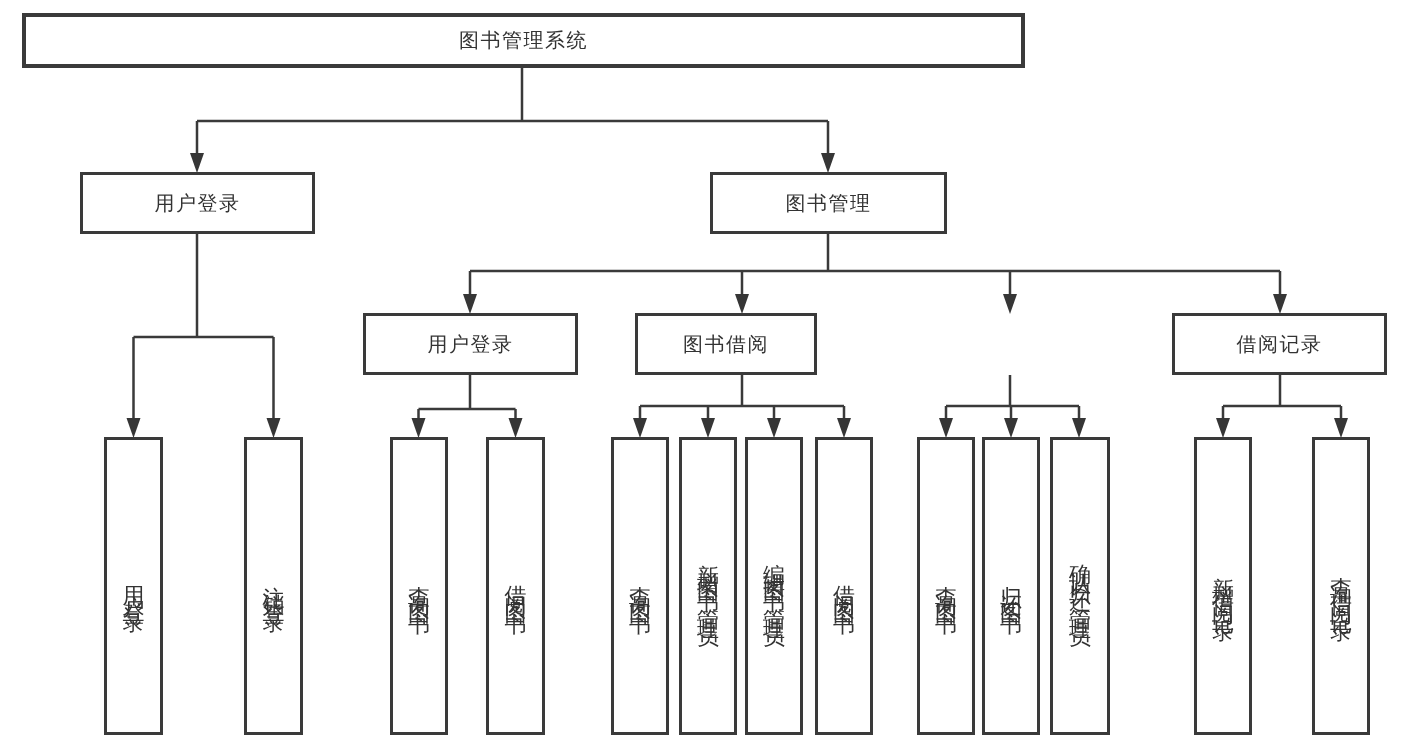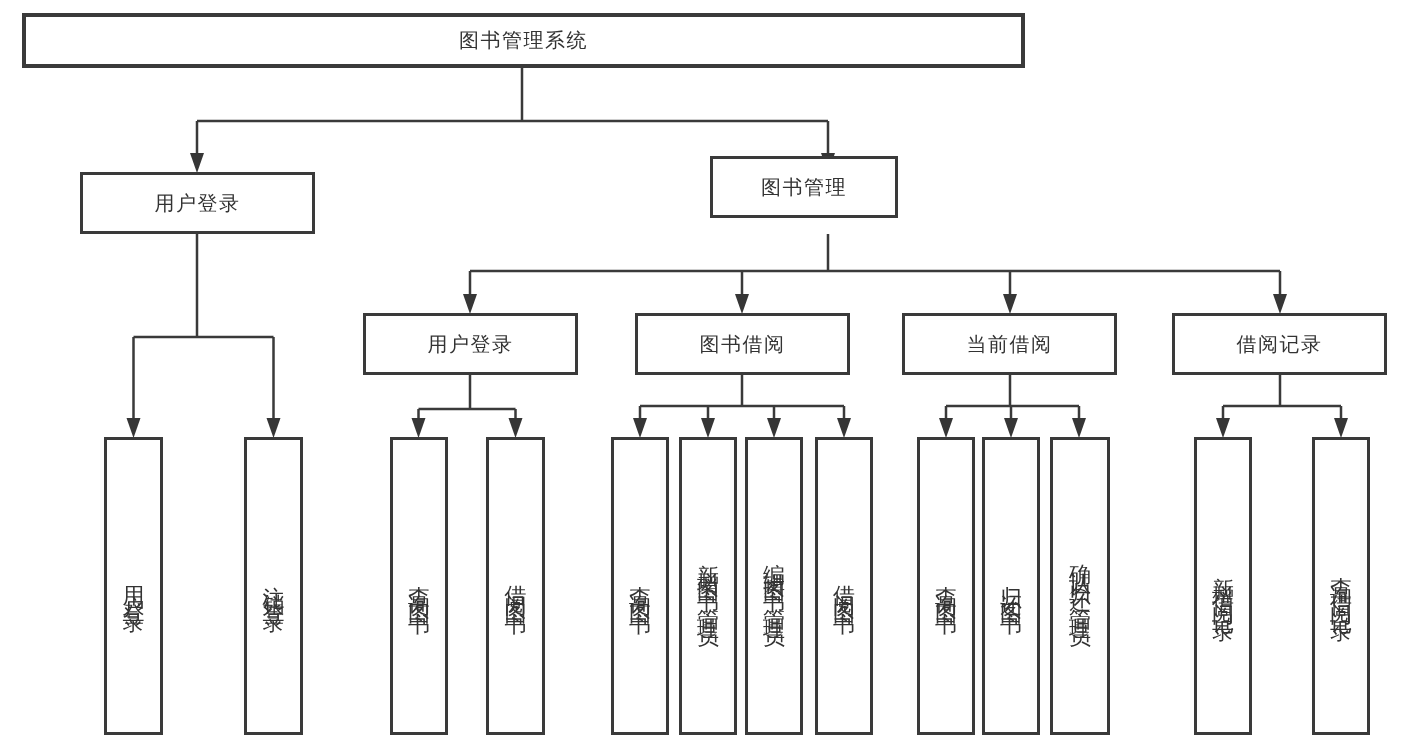--- a/index.html
+++ b/index.html
@@ -76,25 +76,24 @@
       <polygon points="1004,418 1018,418 1011,438"></polygon>
       <polygon points="1072,418 1086,418 1079,438"></polygon>
       <polygon points="1216,418 1230,418 1223,438"></polygon>
       <polygon points="1334,418 1348,418 1341,438"></polygon>
     </g>
   </svg>
 
   <div class="node box-root" style="left:22px;top:13px;width:1003px;height:55px">图书管理系统</div>
 
   <div class="node box-h" style="left:80px;top:172px;width:235px;height:62px">用户登录</div>
-  <div class="node box-h" style="left:710px;top:156px;width:188px;height:62px">图书管理</div>
+  <div class="node box-h" style="left:710px;top:172px;width:237px;height:62px">图书管理</div>
 
   <div class="node box-h" style="left:363px;top:313px;width:215px;height:62px">用户登录</div>
-  <div class="node box-h" style="left:635px;top:313px;width:215px;height:62px">图书借阅</div>
-  <div class="node box-h" style="left:902px;top:313px;width:215px;height:62px">当前借阅</div>
+  <div class="node box-h" style="left:635px;top:313px;width:182px;height:62px">图书借阅</div>
   <div class="node box-h" style="left:1172px;top:313px;width:215px;height:62px">借阅记录</div>
 
   <div class="node leaf" style="left:104px;top:437px;width:59px;height:298px">用户登录</div>
   <div class="node leaf" style="left:244px;top:437px;width:59px;height:298px">注销登录</div>
 
   <div class="node leaf" style="left:390px;top:437px;width:58px;height:298px">查询图书</div>
   <div class="node leaf" style="left:486px;top:437px;width:59px;height:298px">借阅图书</div>
 
   <div class="node leaf" style="left:611px;top:437px;width:58px;height:298px">查询图书</div>
   <div class="node leaf" style="left:679px;top:437px;width:58px;height:298px">新增图书（管理员）</div>

